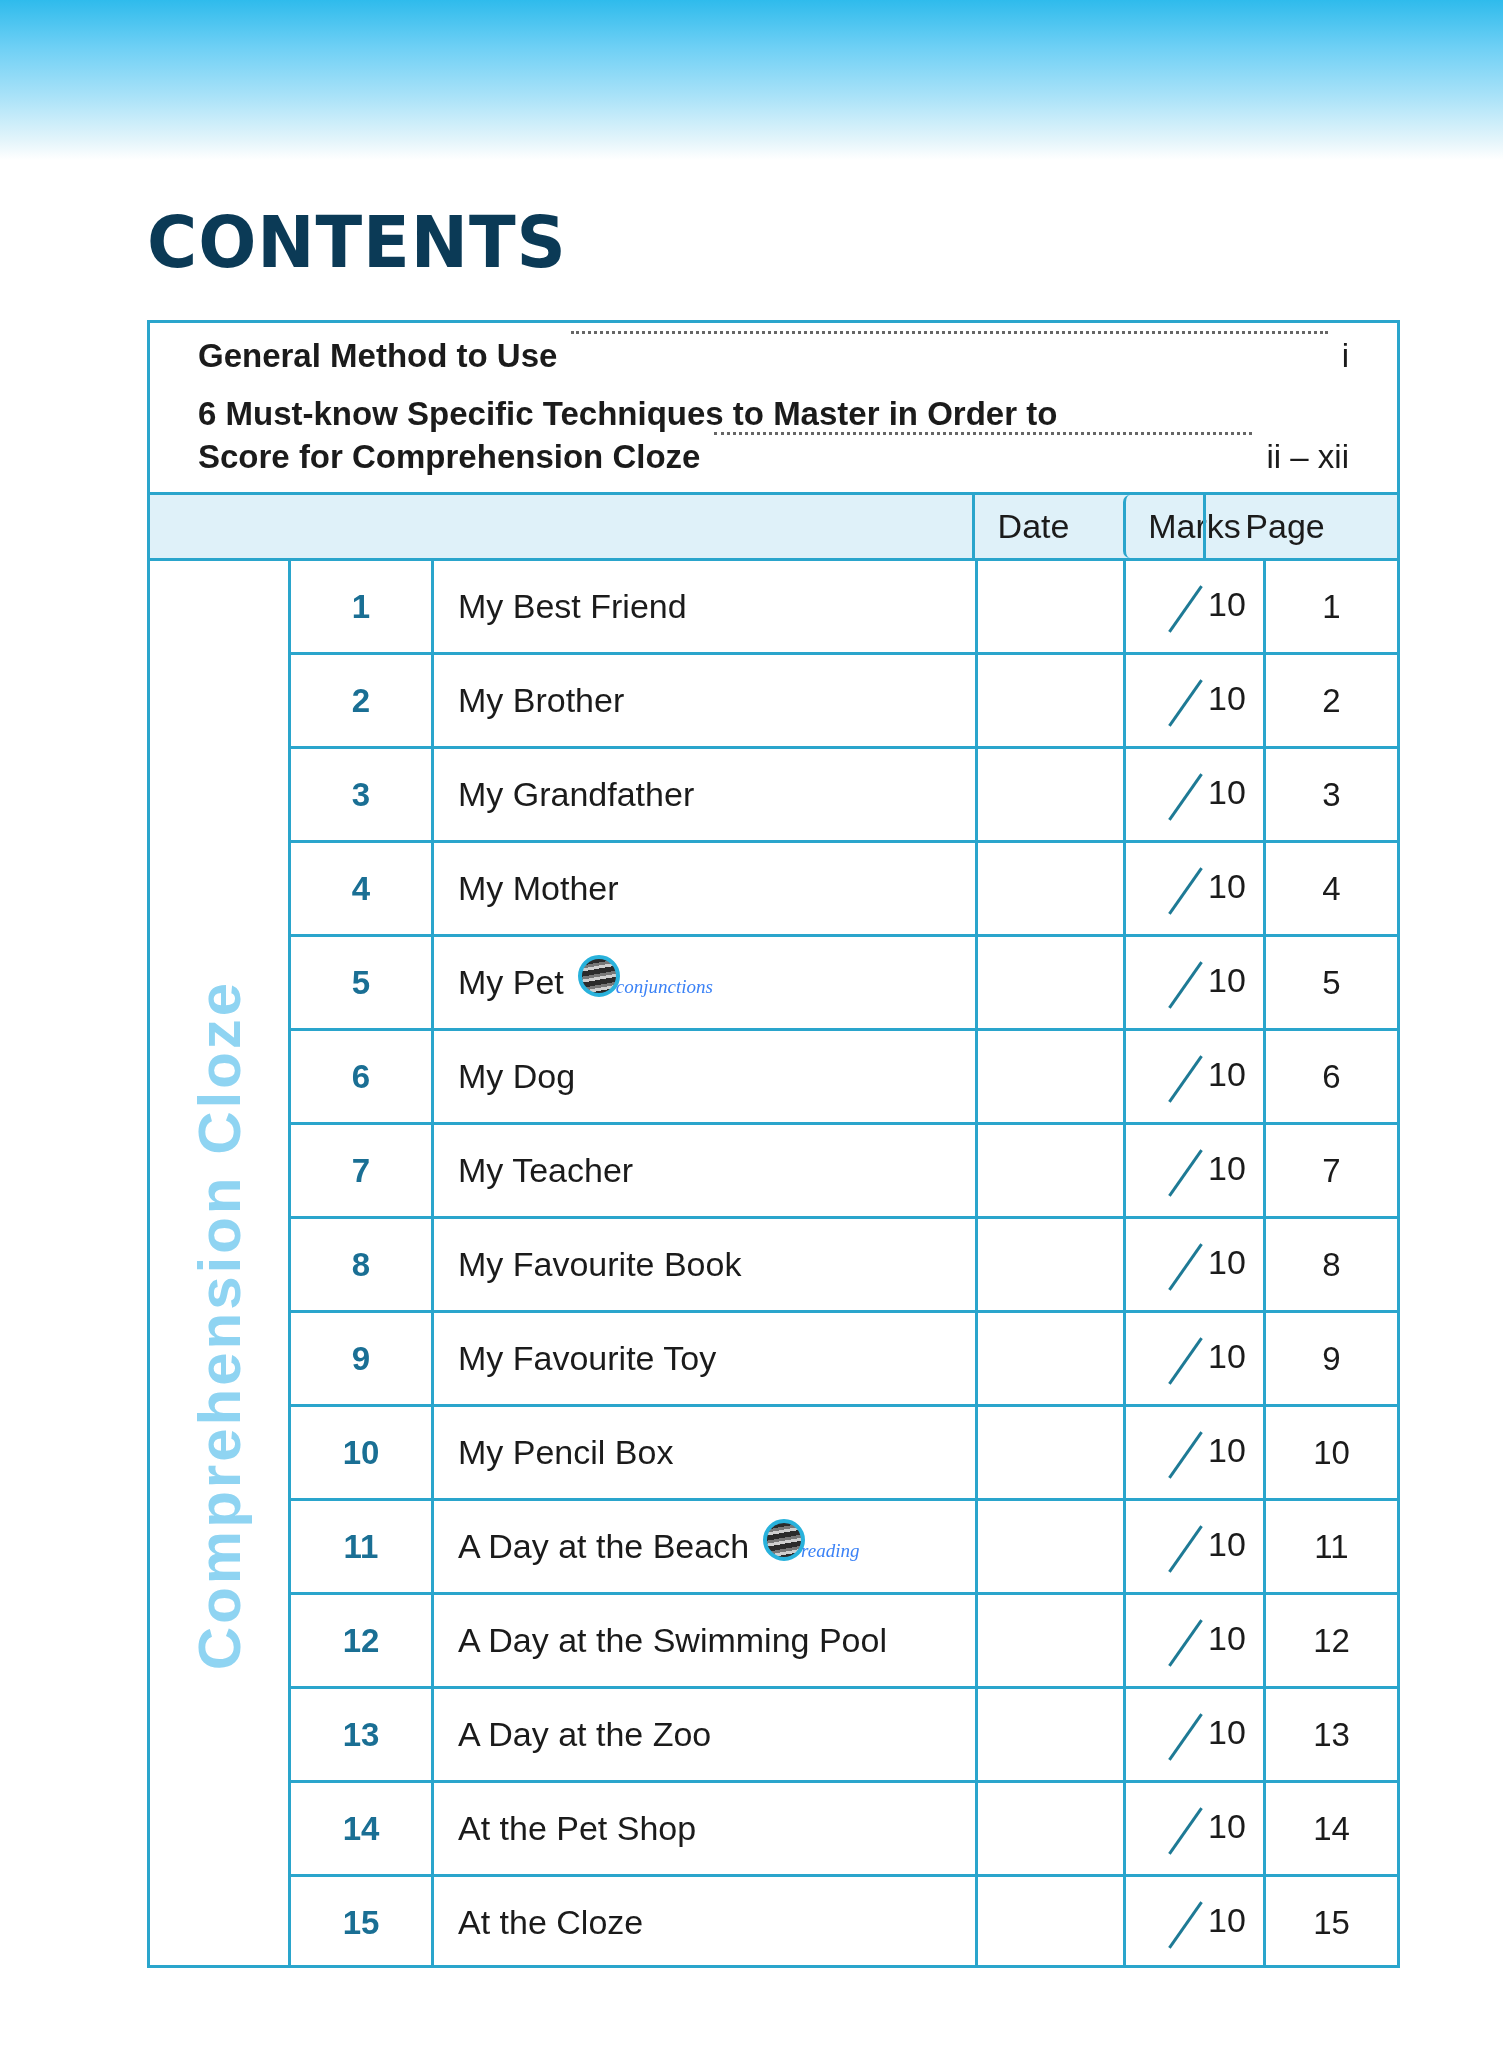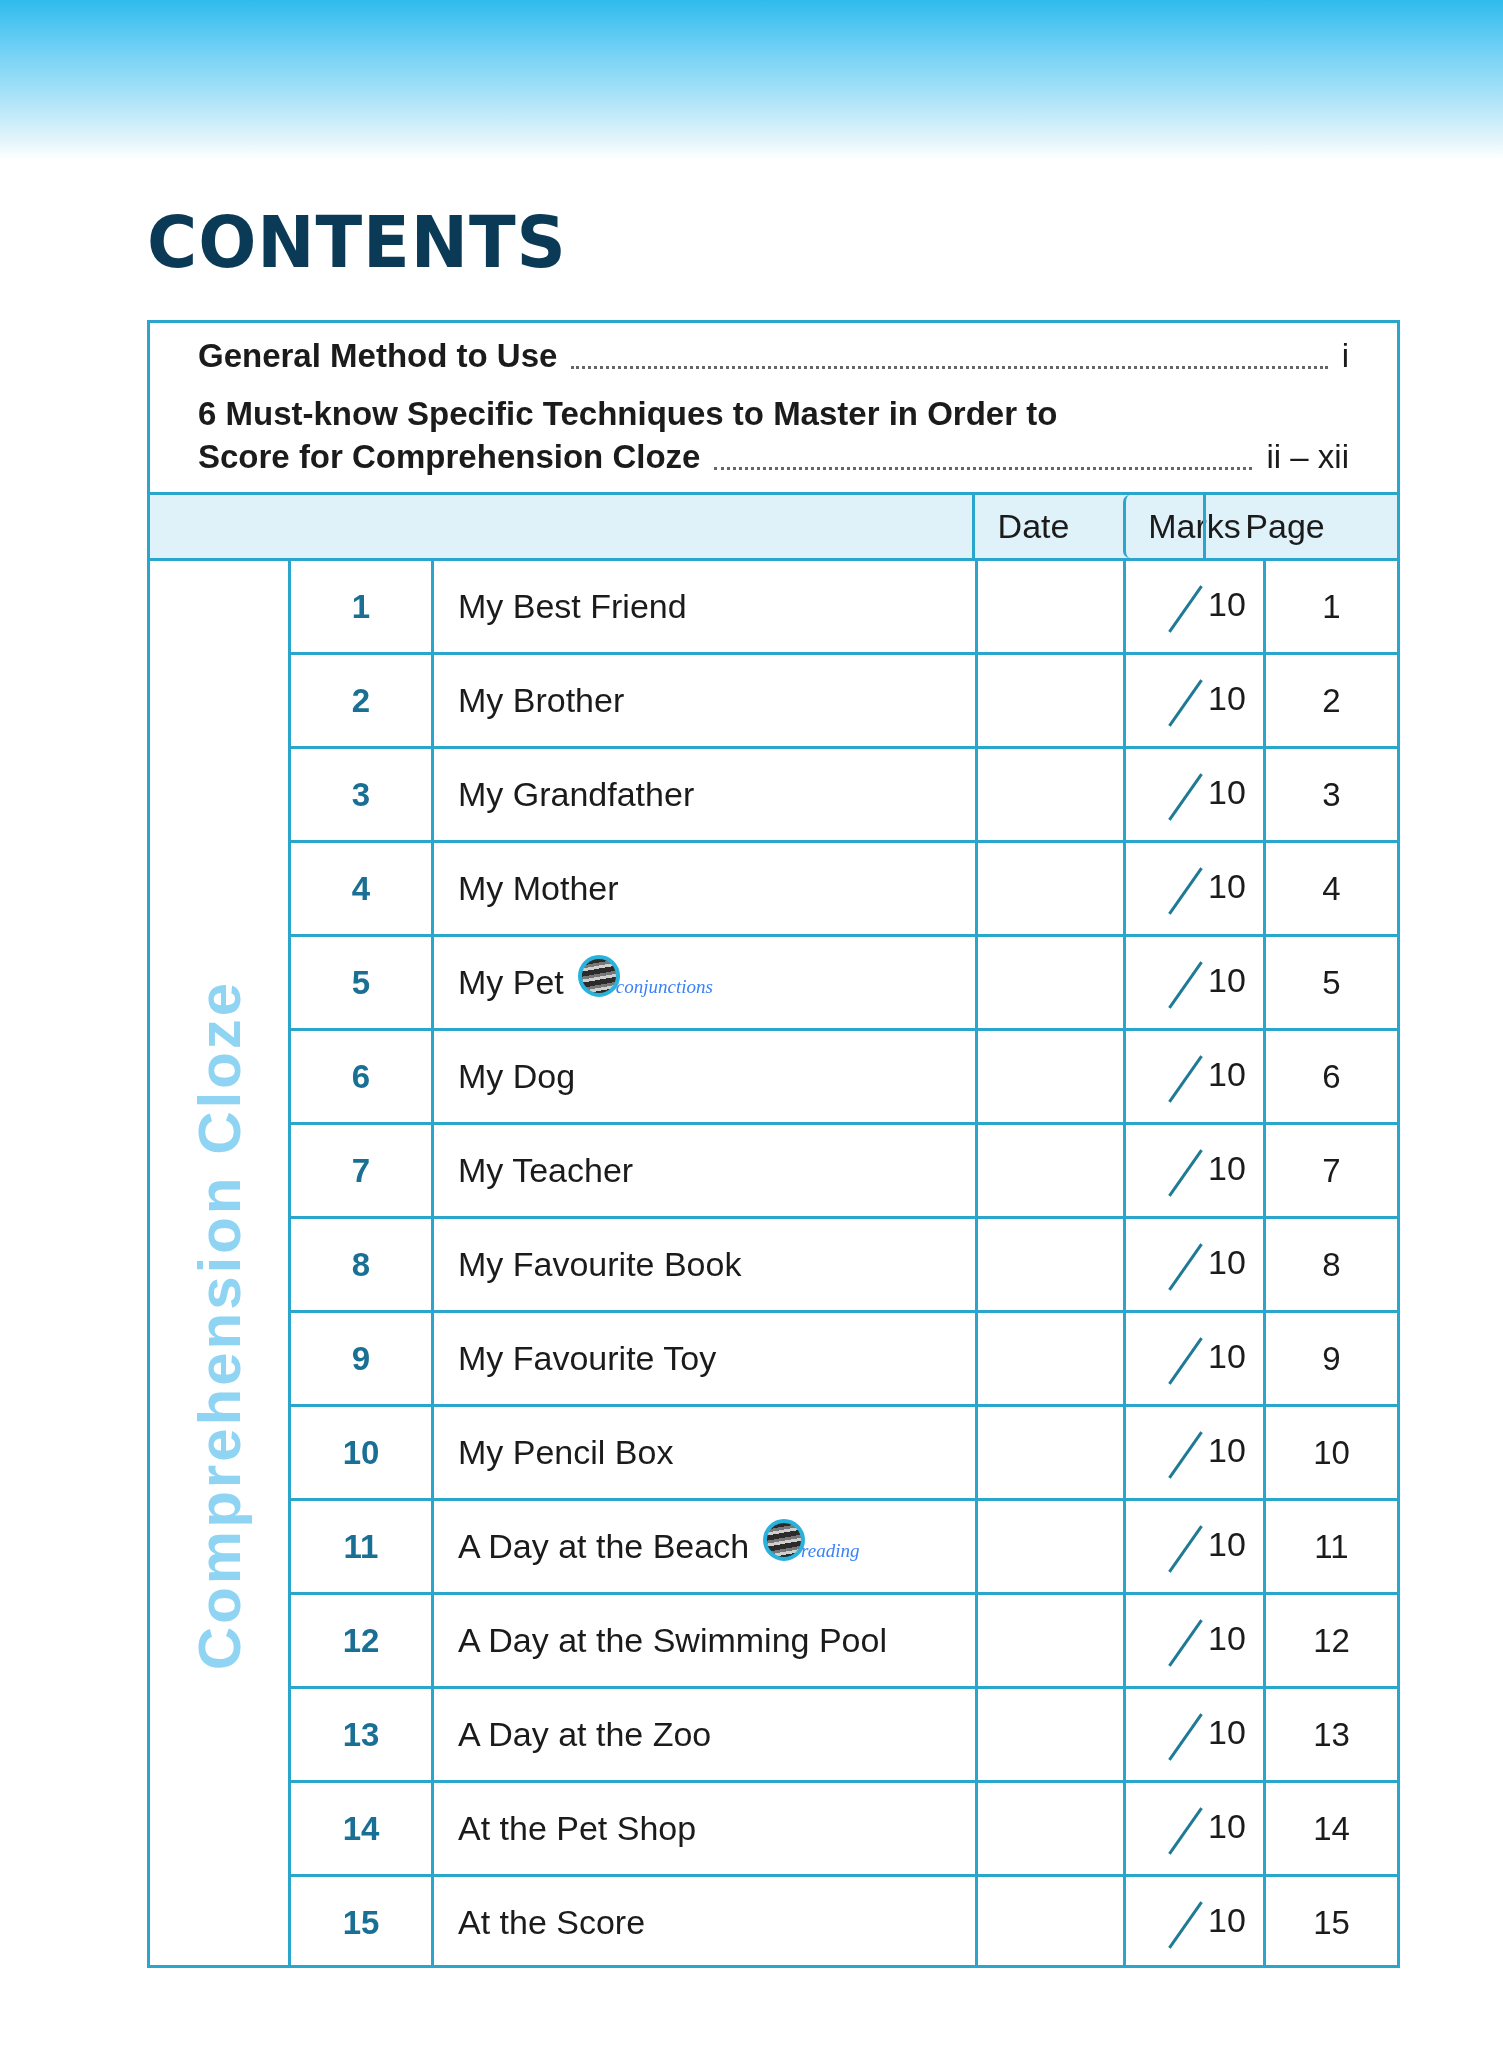--- a/index.html
+++ b/index.html
@@ -18,21 +18,21 @@
     font-size:72px; letter-spacing:1px; color:#0b3a56;
     transform:scaleX(0.95); transform-origin:left;
     font-variant:small-caps;
   }
   .toc {
     position:absolute; left:147px; top:320px; width:1253px; height:1648px;
     border:3px solid #2aa5cc; box-sizing:border-box;
   }
   .intro { position:absolute; left:0; top:0; width:100%; height:169px; }
   .intro-line {
-    position:absolute; left:48px; right:48px; display:flex; align-items:flex-end;
+    position:absolute; left:48px; right:48px; display:flex; align-items:flex-start;
     font-size:33px; font-weight:bold; color:#1b1b1b;
   }
   .intro-line .dots {
     flex:1; border-bottom:3px dotted #666; margin:0 14px; transform:translateY(-6px);
   }
   .intro-line .pg { font-weight:normal; font-size:33px; }
   .intro-line.l1 { top:14px; }
   .intro-line.l2 { top:72px; }
   .intro-line.l3 { top:115px; }
   .header-row {
@@ -254,21 +254,21 @@
     <div class="cell c-title"><span>At the Pet Shop</span></div>
     <div class="cell c-date"></div>
     <div class="cell c-marks">
       <span class="slash"></span>
       <span class="outof">10</span>
     </div>
     <div class="cell c-page">14</div>
   </div>
       <div class="row">
     <div class="cell c-num">15</div>
-    <div class="cell c-title"><span>At the Score</span></div>
+    <div class="cell c-title"><span>At the Cloze</span></div>
     <div class="cell c-date"></div>
     <div class="cell c-marks">
       <span class="slash"></span>
       <span class="outof">10</span>
     </div>
     <div class="cell c-page">15</div>
   </div>
     </div>
 </div>
 

